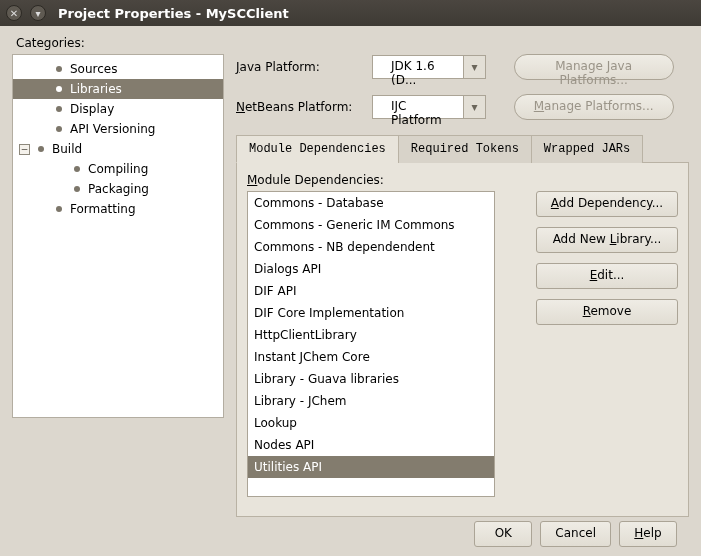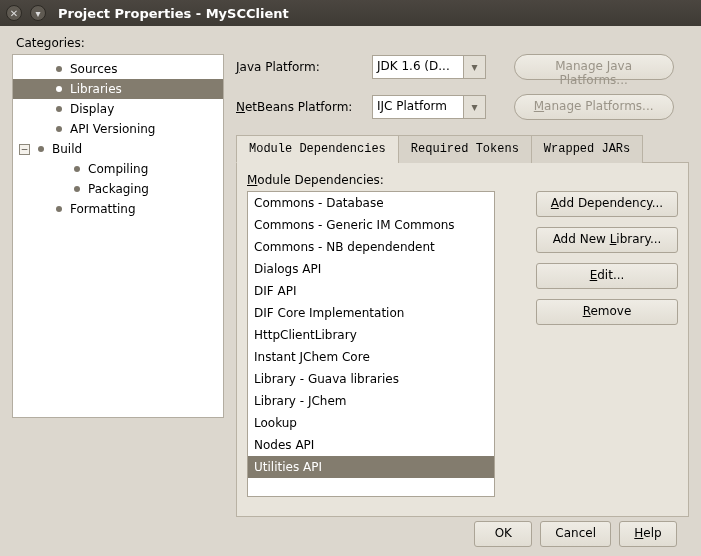--- a/index.html
+++ b/index.html
@@ -17,21 +17,21 @@
   .tree-row.selected .bullet { background: #fff; }
   .expander { width: 11px; height: 11px; border: 1px solid #8d887c; background: #f5f2ec; display: inline-flex; align-items: center; justify-content: center; font-size: 9px; line-height: 1; color: #4a463e; }
   .spacer-exp { width: 11px; height: 11px; display: inline-block; }
   .bullet { width: 6px; height: 6px; border-radius: 3px; background: #7c766a; margin: 0 4px; }
   .indent-1 { padding-left: 24px; }
   .indent-2 { padding-left: 42px; }
   .right-pane { flex: 1; }
   .form-row { display: flex; align-items: center; margin-bottom: 14px; gap: 10px; }
   .form-label { width: 126px; }
   .select { display: inline-flex; align-items: stretch; }
-  .select-field { background: #fff; border: 1px solid #aba496; padding: 3px 4px; width: 92px; height: 24px; }
+  .select-field { background: #fff; border: 1px solid #aba496; padding: 3px 18px; width: 92px; height: 24px; }
   .select-arrow { width: 22px; border: 1px solid #aba496; border-left: none; background: #e3dfd6; display: flex; align-items: center; justify-content: center; color: #6b665b; }
   .btn { background: linear-gradient(#efece5,#e1ddd3); border: 1px solid #aba496; border-radius: 3px; padding: 4px 10px; height: 26px; cursor: default; text-align: center; }
   .btn.disabled { color: #9a9488; border-radius: 13px; }
   .btn-wide { width: 160px; }
   .tabs { display: flex; border-bottom: 1px solid #b9b2a4; margin-top: 4px; }
   .tab { padding: 6px 12px; border: 1px solid #b9b2a4; border-bottom: none; background: #d8d3c9; margin-right: -1px; position: relative; top: 1px; font-family: Liberation Mono, monospace; }
   .tab.active { background: #e8e4db; border-bottom: 1px solid #e8e4db; }
   .tab-body { background: #e8e4db; border: 1px solid #b9b2a4; border-top: none; padding: 10px; min-height: 354px; }
   .mod-split { display: flex; gap: 20px; }
   .mod-list { flex: 1; }

